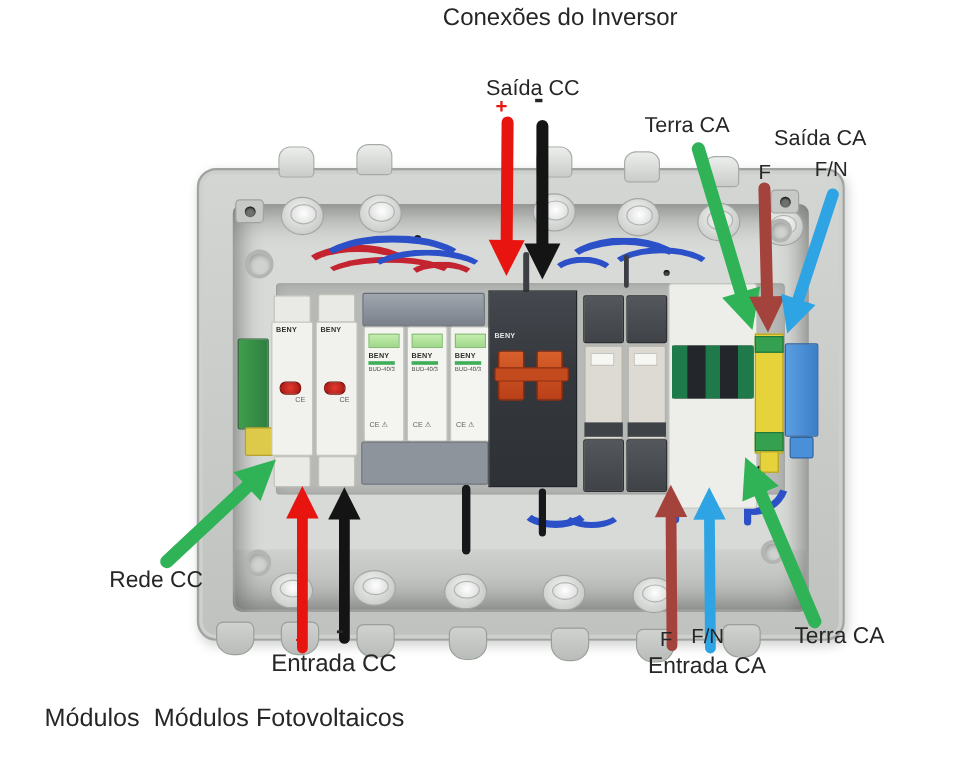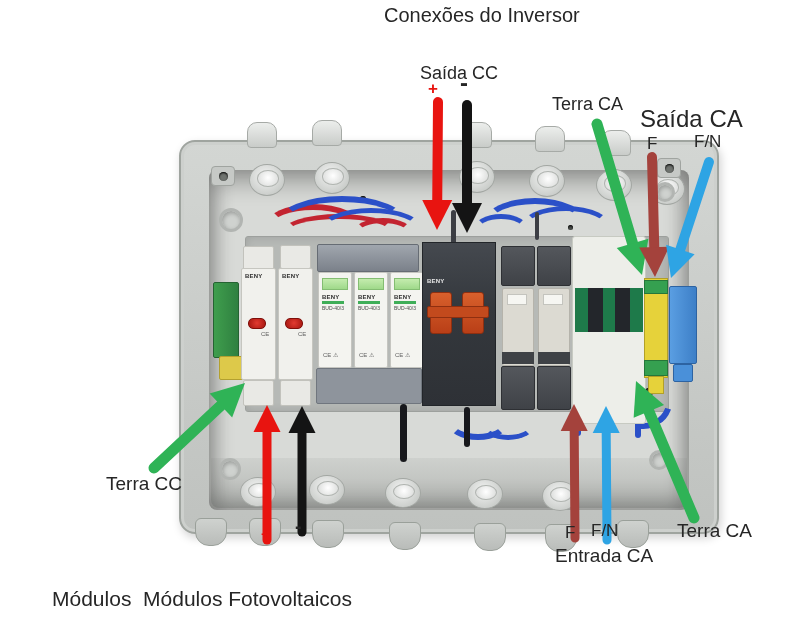--- a/index.html
+++ b/index.html
@@ -1,17 +1,17 @@
 <!DOCTYPE html>
 <html><head>
 <meta charset="utf-8">
 <style>
   html,body{margin:0;padding:0;background:#ffffff;}
   body{width:800px;height:642px;overflow:hidden;font-family:"Liberation Sans",sans-serif;}
-  .scene{position:relative;width:644px;height:642px;background:#fff;margin-left:15px;}
+  .scene{position:relative;width:644px;height:642px;background:#fff;}
   .scene *{position:absolute;box-sizing:border-box;}
 
   
   .box-body{left:164px;top:140px;width:540px;height:394px;border-radius:16px;
     background:linear-gradient(180deg,#d3d6d3 0%,#c8cbc8 55%,#bfc2bf 100%);
     border:2px solid #9fa49f;box-shadow:inset 0 0 0 3px #cdd0cd, 2px 4px 10px rgba(0,0,0,.18);}
   .box-cavity{left:194px;top:170px;width:480px;height:340px;border-radius:8px;
     background:linear-gradient(180deg,#c2c5c2 0%,#d8dad7 12%,#dcded b 50%,#d6d8d5 82%,#bdc0bd 100%);
     background-color:#d8dad7;
     box-shadow:inset 0 16px 20px rgba(0,0,0,.22), inset 0 -14px 18px rgba(0,0,0,.18),
@@ -68,21 +68,21 @@
   .bu{width:22px;height:3px;background:#3fae58;}
   .tl{height:2px;background:#a2a29e;}
 
   
   .lbl{color:#262626;white-space:pre;line-height:1.05;}
   .l-title{left:369px;top:5px;font-size:20px;}
   .l-saida-cc{left:405px;top:64px;font-size:18px;}
   .l-plus-top{left:413px;top:80px;font-size:17px;font-weight:bold;}
   .l-minus-top{left:445px;top:70px;font-size:24px;font-weight:bold;}
   .l-terra-ca-top{left:537px;top:95px;font-size:18px;}
-  .l-saida-ca{left:625px;top:106px;font-size:24px;}
+  .l-saida-ca{left:645px;top:106px;font-size:18px;}
   .l-f-top{left:632px;top:135px;font-size:17px;}
   .l-fn-top{left:679px;top:133px;font-size:17px;}
   .l-terra-cc{left:91px;top:474px;font-size:19px;}
   .l-plus-bot{left:246px;top:526px;font-size:15px;font-weight:bold;}
   .l-minus-bot{left:280px;top:516px;font-size:20px;font-weight:bold;}
   .l-entrada-cc{left:226px;top:543px;font-size:20px;}
   .l-f-bot{left:550px;top:524px;font-size:17px;}
   .l-fn-bot{left:576px;top:522px;font-size:17px;}
   .l-terra-ca-bot{left:662px;top:521px;font-size:19px;}
   .l-entrada-ca{left:540px;top:546px;font-size:19px;}
@@ -339,21 +339,22 @@
     </svg>
 
   <span class="lbl l-title">Conexões do Inversor</span>
   <span class="lbl l-saida-cc">Saída CC</span>
   <span class="lbl l-plus-top" style="color:#e81410;">+</span>
   <span class="lbl l-minus-top">-</span>
   <span class="lbl l-terra-ca-top">Terra CA</span>
   <span class="lbl l-saida-ca">Saída CA</span>
   <span class="lbl l-f-top">F</span>
   <span class="lbl l-fn-top">F/N</span>
-  <span class="lbl l-terra-cc">Terra CC</span>
+  <span class="lbl l-terra-cc">Rede CC</span>
   <span class="lbl l-plus-bot" style="color:#e81410;">+</span>
   <span class="lbl l-minus-bot">-</span>
+  <span class="lbl l-entrada-cc">Entrada CC</span>
   <span class="lbl l-f-bot">F</span>
   <span class="lbl l-fn-bot">F/N</span>
   <span class="lbl l-terra-ca-bot">Terra CA</span>
   <span class="lbl l-entrada-ca">Entrada CA</span>
   <span class="lbl l-footer-left">Módulos  Módulos Fotovoltaicos</span>
 </div>
 
 </body></html>

